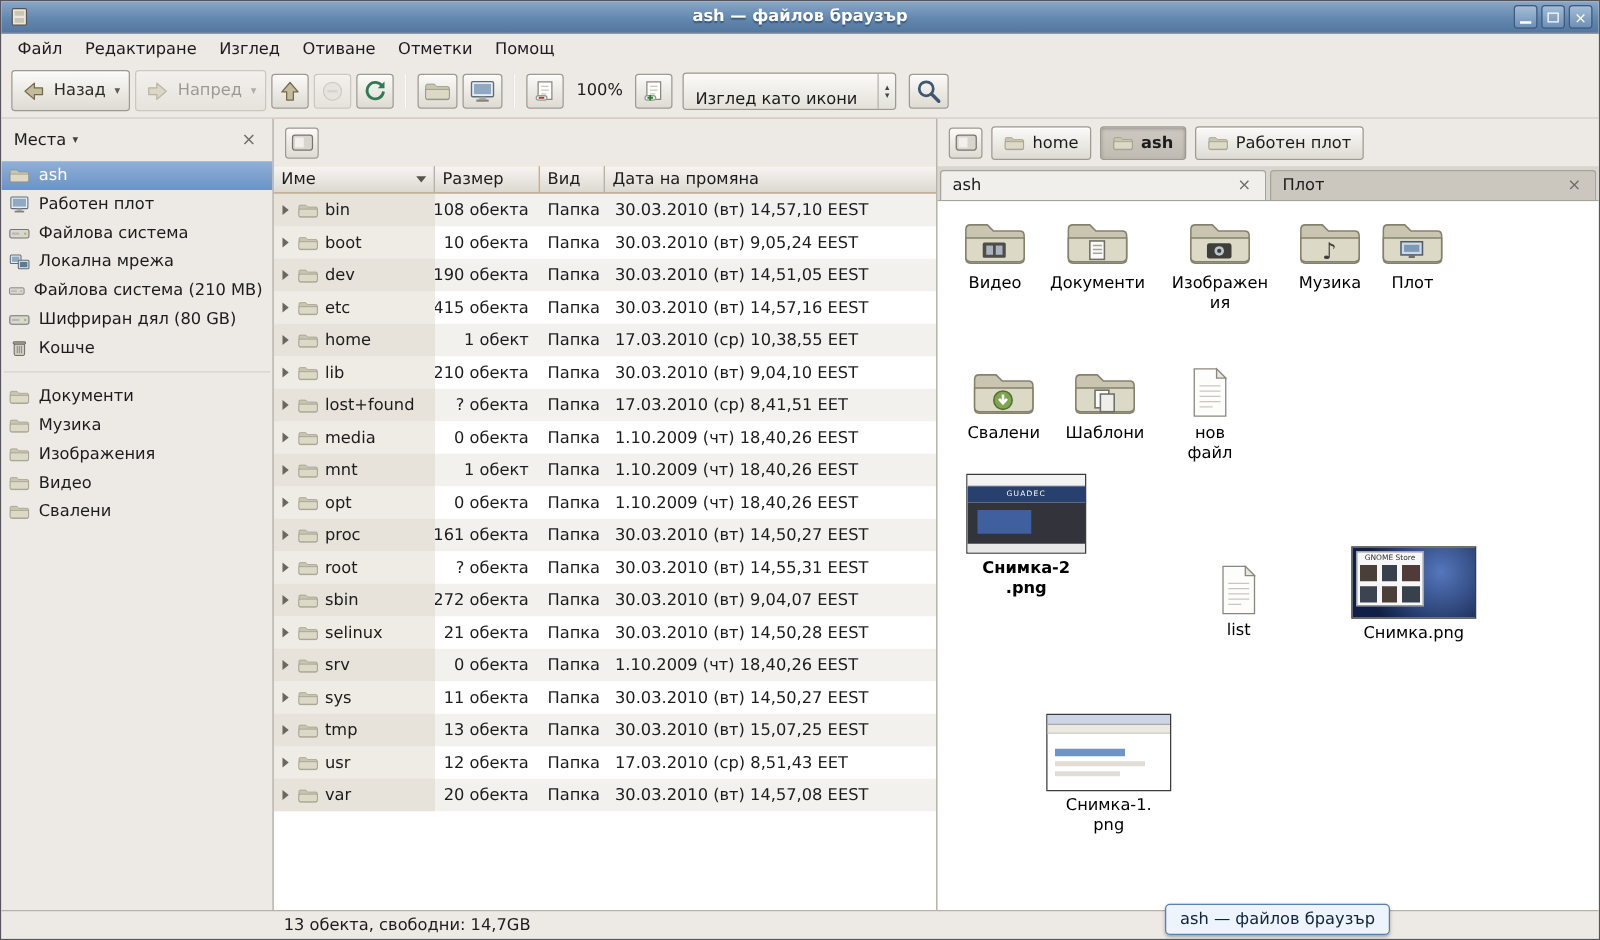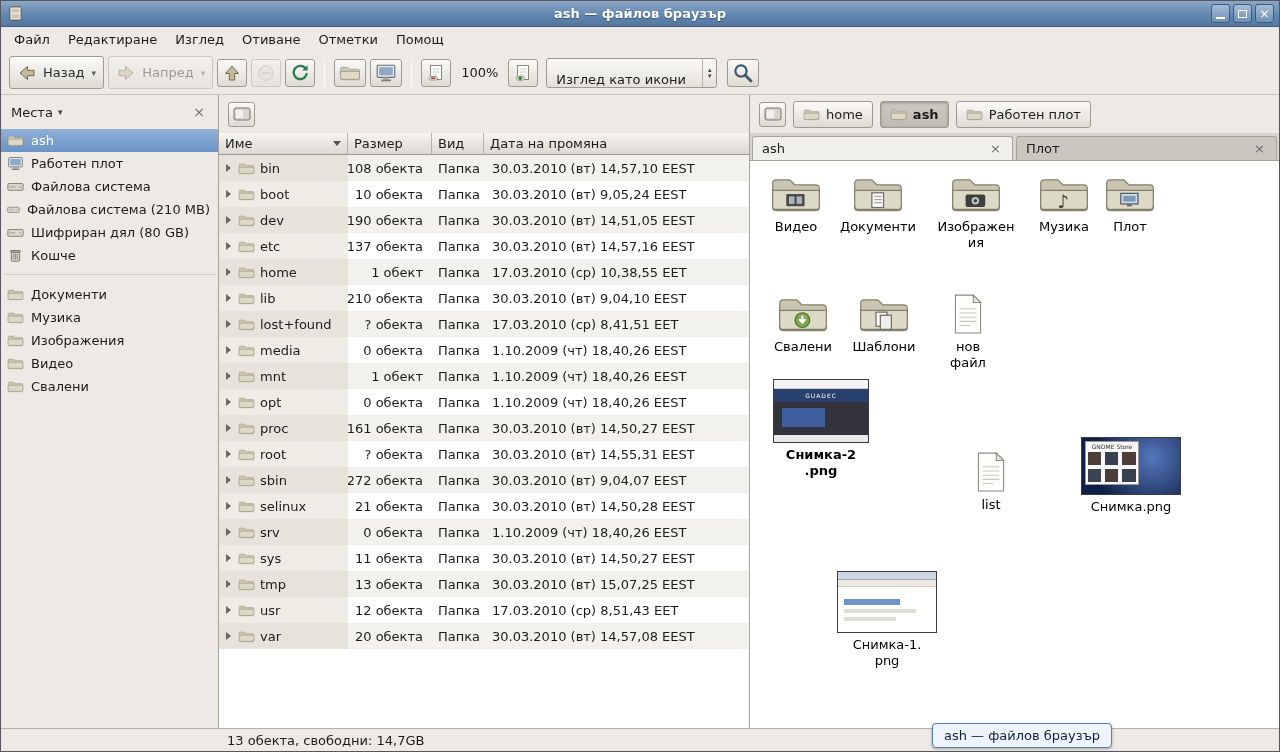--- a/index.html
+++ b/index.html
@@ -299,20 +299,31 @@
             <svg viewBox="0 0 20 16">
               <rect x="1" y="4.5" width="18" height="8" rx="1.5" fill="#d9d7d0" stroke="#76746c"></rect>
               <rect x="3" y="7.5" width="7" height="2" fill="#b9b7ae"></rect>
               <circle cx="15.5" cy="8.5" r="1.1" fill="#95c05c"></circle>
             </svg>
           </span>
           <span class="place-label">Файлова система</span>
         </div>
         <div class="place">
           <span class="icon i16">
+            <svg viewBox="0 0 20 17">
+              <rect x="1.5" y="2" width="10" height="8" rx="1" fill="#e8edf2" stroke="#5c6b7a"></rect>
+              <rect x="3" y="3.5" width="7" height="5" fill="#8fa9c0"></rect>
+              <rect x="9" y="7" width="10" height="8" rx="1" fill="#dfe5ea" stroke="#5c6b7a"></rect>
+              <rect x="10.5" y="8.5" width="7" height="5" fill="#5c7a96"></rect>
+            </svg>
+          </span>
+          <span class="place-label">Локална мрежа</span>
+        </div>
+        <div class="place">
+          <span class="icon i16">
             <svg viewBox="0 0 20 16">
               <rect x="1" y="4.5" width="18" height="8" rx="1.5" fill="#d9d7d0" stroke="#76746c"></rect>
               <rect x="3" y="7.5" width="7" height="2" fill="#b9b7ae"></rect>
               <circle cx="15.5" cy="8.5" r="1.1" fill="#95c05c"></circle>
             </svg>
           </span>
           <span class="place-label">Файлова система (210 MB)</span>
         </div>
         <div class="place">
           <span class="icon i16">
@@ -459,21 +470,21 @@
           <div class="cell cell-name">
             <span class="exp"></span>
             <span class="icon i16">
               <svg viewBox="0 0 44 33">
                 <path d="M3 8 q0-3 3-3 h11 l4 4 h17 q3 0 3 3 v15 q0 3-3 3 H6 q-3 0-3-3 z" fill="#c9c5b0" stroke="#84816d"></path>
                 <path d="M3 13.5 h38 v12.5 q0 3-3 3 H6 q-3 0-3-3 z" fill="#dcd9c7" stroke="#84816d"></path>
               </svg>
             </span>
             <span>etc</span>
           </div>
-          <div class="cell cell-size">137 обекта</div>
+          <div class="cell cell-size">415 обекта</div>
           <div class="cell cell-type">Папка</div>
           <div class="cell cell-date">30.03.2010 (вт) 14,57,16 EEST</div>
         </div>
         <div class="lrow">
           <div class="cell cell-name">
             <span class="exp"></span>
             <span class="icon i16">
               <svg viewBox="0 0 44 33">
                 <path d="M3 8 q0-3 3-3 h11 l4 4 h17 q3 0 3 3 v15 q0 3-3 3 H6 q-3 0-3-3 z" fill="#c9c5b0" stroke="#84816d"></path>
                 <path d="M3 13.5 h38 v12.5 q0 3-3 3 H6 q-3 0-3-3 z" fill="#dcd9c7" stroke="#84816d"></path>

